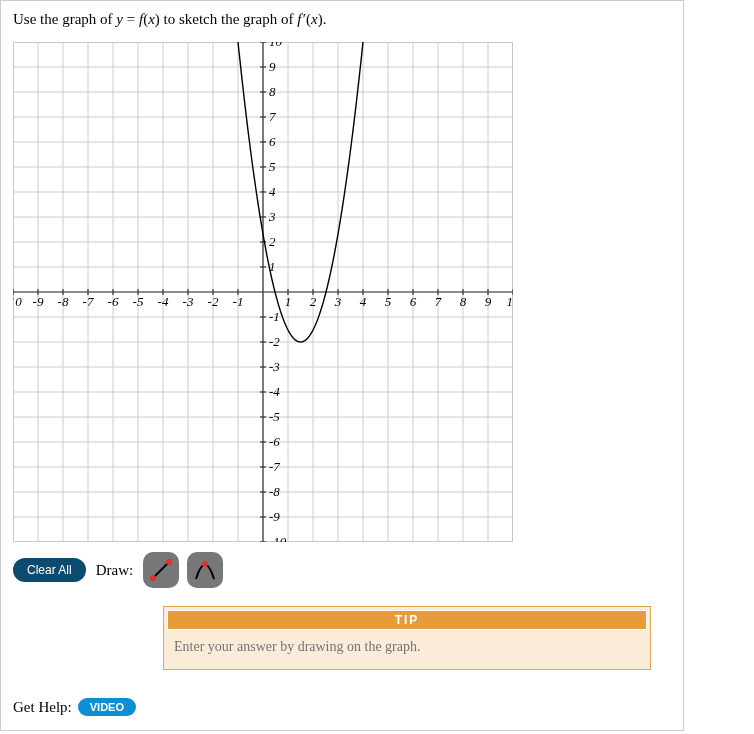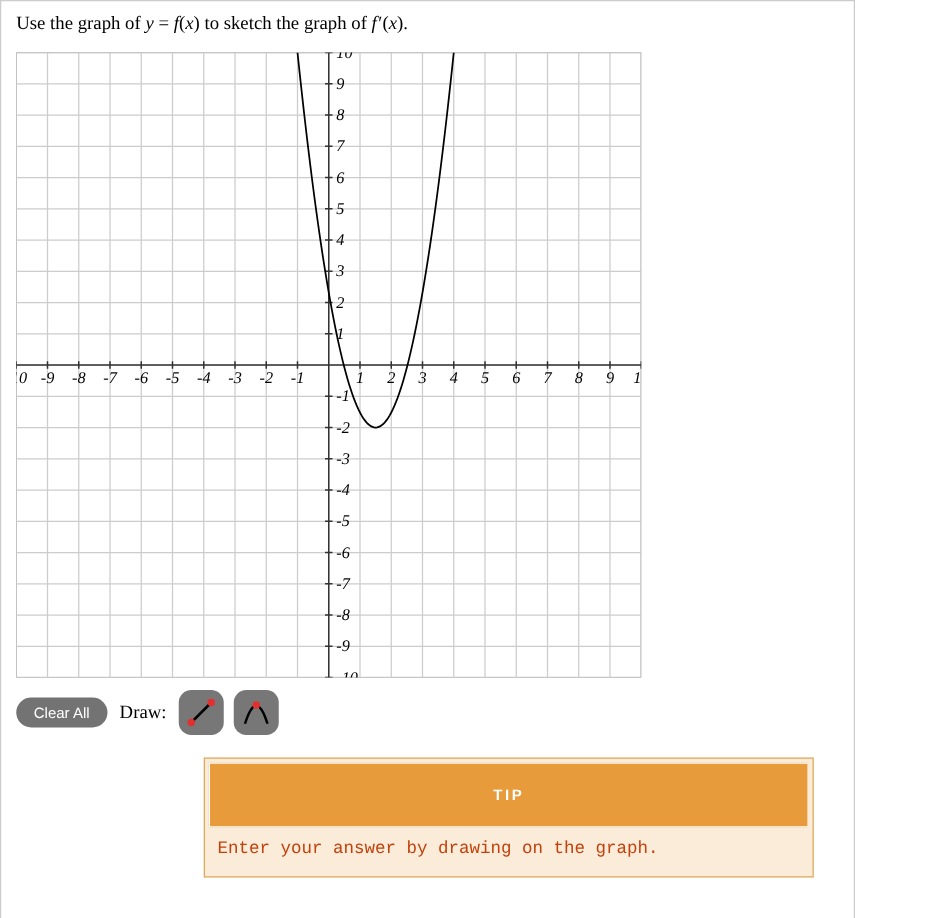--- a/index.html
+++ b/index.html
@@ -31,21 +31,21 @@
   .tick-label { font: italic 13px "Times New Roman", serif; fill: #000; }
   .curve { stroke: #000; stroke-width: 1.4; fill: none; }
 
   .tools-row {
     display: flex;
     align-items: center;
     gap: 8px;
     margin: 10px 0 18px 0;
   }
   .clear-btn {
-    background: #737373;
+    background: #0c4a6e;
     color: #fff;
     border: none;
     border-radius: 14px;
     padding: 5px 14px;
     font-family: Arial, sans-serif;
     font-size: 12px;
     cursor: pointer;
   }
   .draw-label {
     font-family: "Times New Roman", serif;
@@ -72,29 +72,29 @@
     margin-bottom: 28px;
   }
   .tip-header {
     background: #e89b3a;
     color: #fff;
     font-family: Arial, sans-serif;
     font-size: 12px;
     font-weight: bold;
     letter-spacing: 2px;
     text-align: center;
-    padding: 18px 0;
+    padding: 2px 0;
     border: 1px solid #fff;
     margin: 3px;
   }
   .tip-body {
     padding: 6px 10px 14px 10px;
-    font-family: Liberation Mono, monospace;
+    font-family: Liberation Serif, serif;
     font-size: 14px;
-    color: #c2410c;
+    color: #737373;
   }
 
   .help-row {
     font-family: "Times New Roman", serif;
     font-size: 15px;
     display: flex;
     align-items: center;
     gap: 6px;
     margin-top: 8px;
   }
@@ -266,14 +266,18 @@
         <circle cx="14" cy="8" r="3" fill="#e03030"></circle>
       </svg>
     </div>
   </div>
 
   <div class="tip-box">
     <div class="tip-header">TIP</div>
     <div class="tip-body">Enter your answer by drawing on the graph.</div>
   </div>
 
+  <div class="help-row">
+    <span>Get Help:</span>
+    <button class="video-btn">VIDEO</button>
+  </div>
 
 </div>
 
 </body></html>

